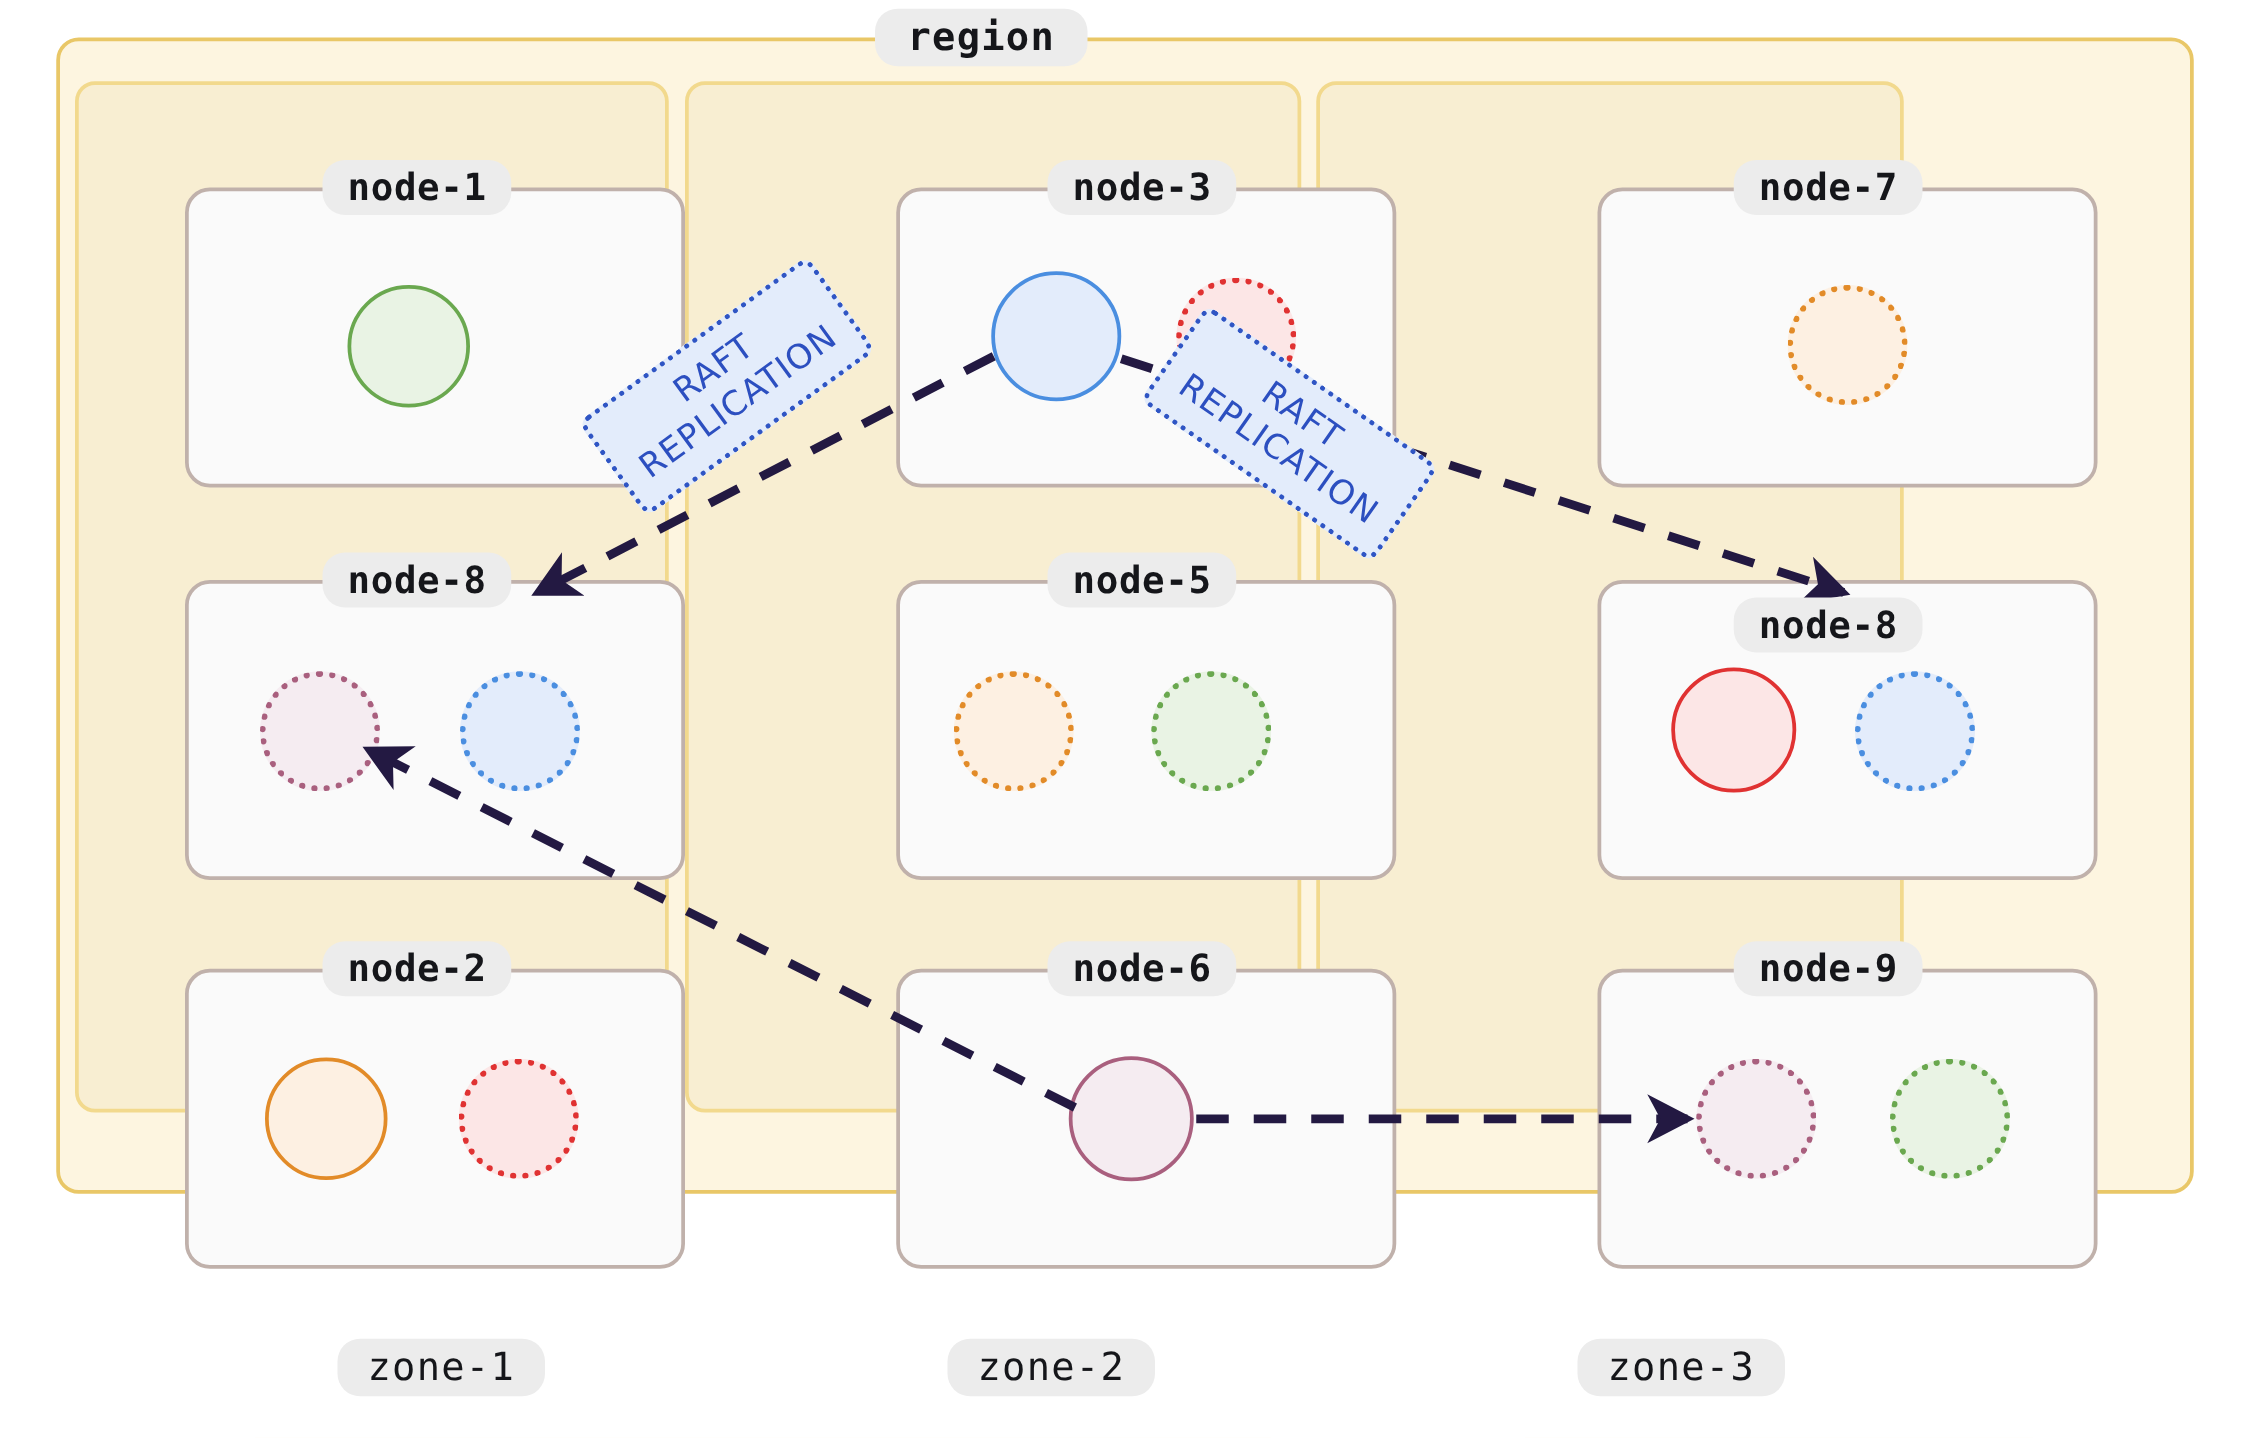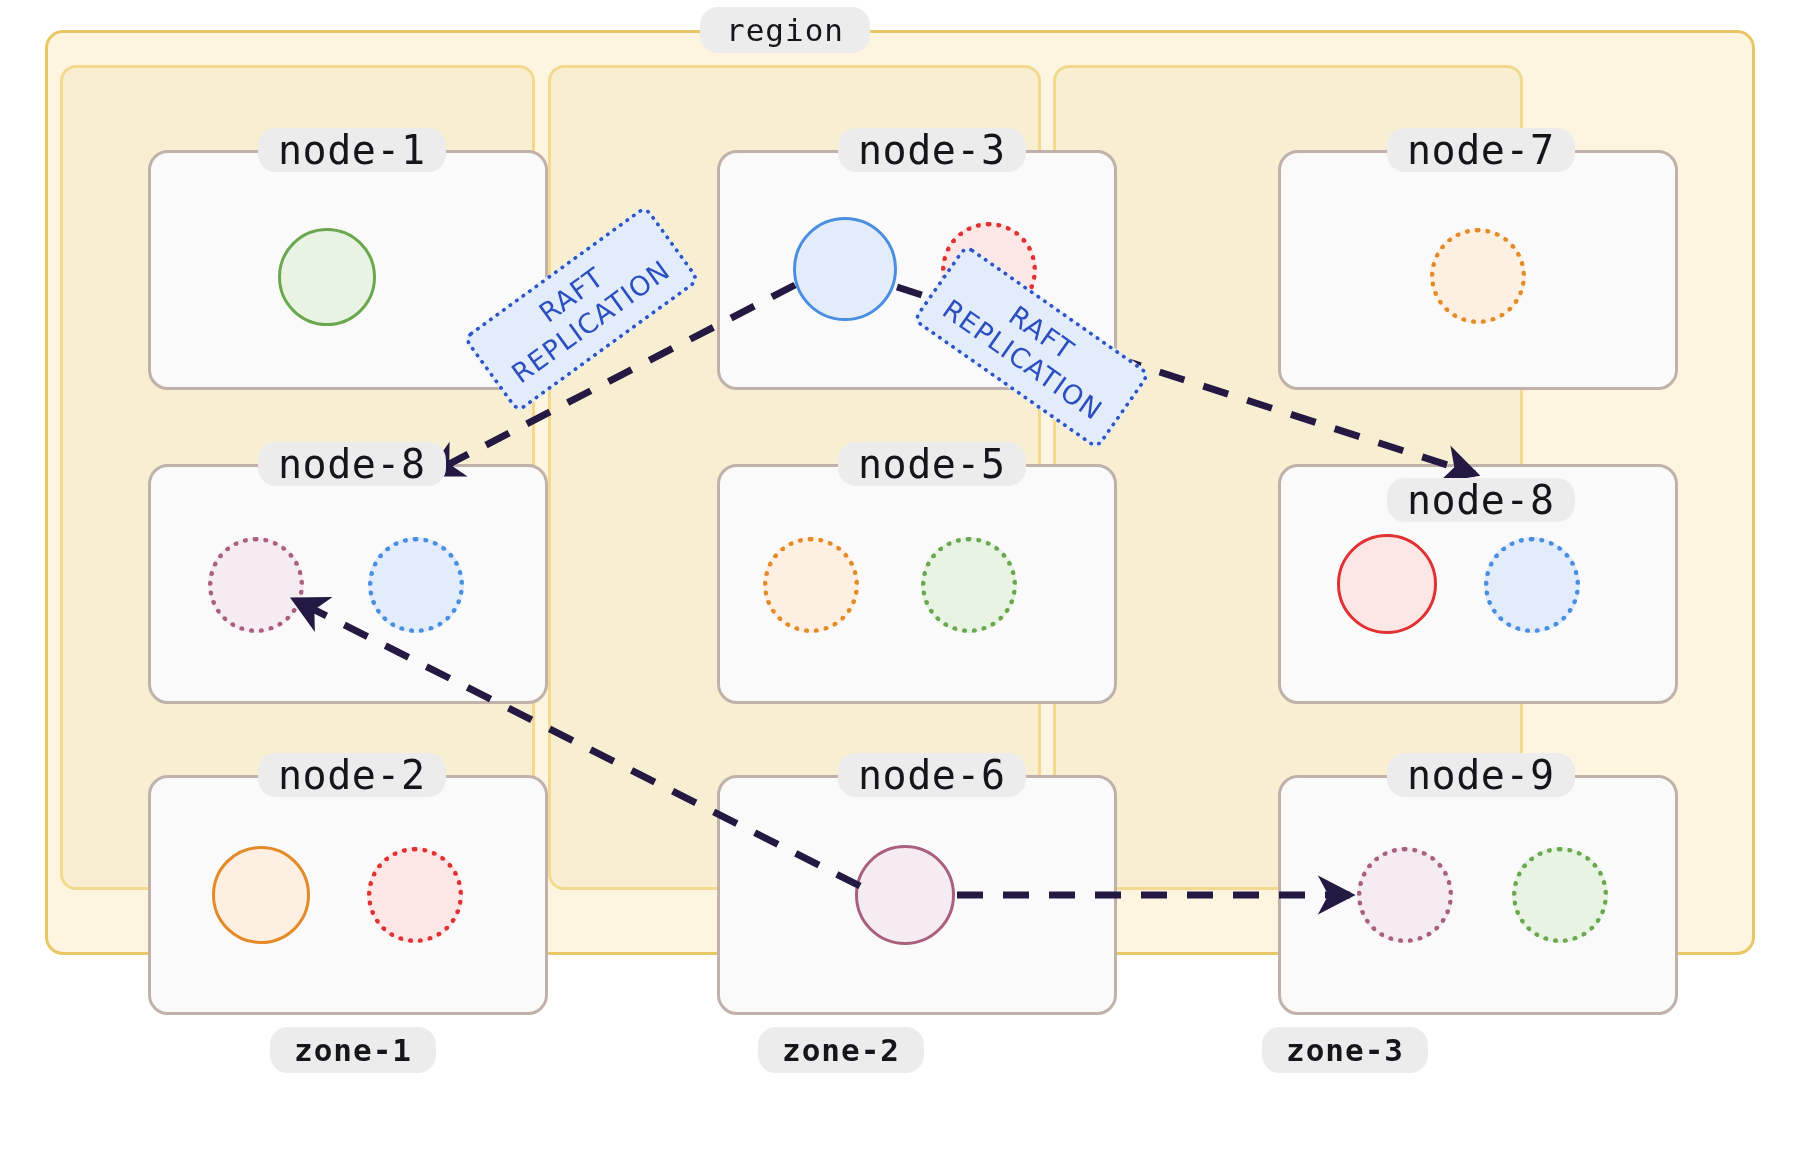--- a/index.html
+++ b/index.html
@@ -25,25 +25,25 @@
     border-radius:20px;box-sizing:border-box;
   }
 
   
   .pill{
     position:absolute;background:#ececec;border-radius:18px;
     color:#15161a;white-space:nowrap;z-index:40;
     display:flex;align-items:center;justify-content:center;
     font-family:"DejaVu Sans Mono","Liberation Mono",monospace;
   }
-  .pill.region-pill{font-size:31px;font-weight:normal;letter-spacing:1px;
+  .pill.region-pill{font-size:31px;font-weight:bold;letter-spacing:1px;
     height:46px;padding:0 26px;left:700px;top:7px;}
-  .pill.zone-pill{font-size:31px;font-weight:bold;letter-spacing:1px;
-    height:46px;padding:0 24px;}
-  .pill.node-pill{font-size:40px;font-weight:normal;letter-spacing:0.5px;
+  .pill.zone-pill{font-size:31px;font-weight:normal;letter-spacing:1px;
+    height:46px;padding:0 24px;margin-top:44px;}
+  .pill.node-pill{font-size:30px;font-weight:bold;letter-spacing:0.5px;
     height:44px;padding:0 20px;}
 
   
   .circ{position:absolute;border-radius:50%;box-sizing:border-box;z-index:5;}
   .solid{border-style:solid;border-width:3px;}
   .dotted{border-style:dotted;border-width:5px;}
 
   
   #arrows{position:absolute;left:0;top:0;width:1808px;height:1150px;z-index:30;
           pointer-events:none;}

